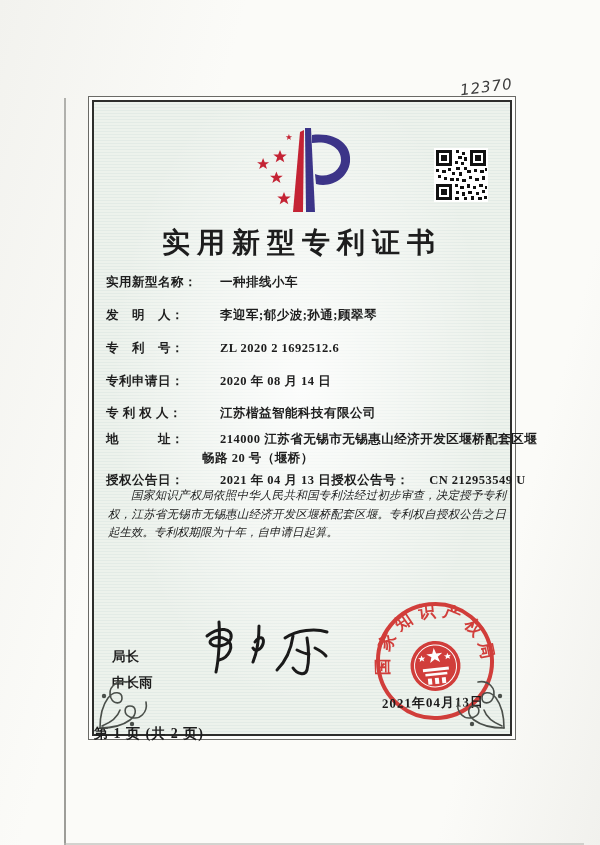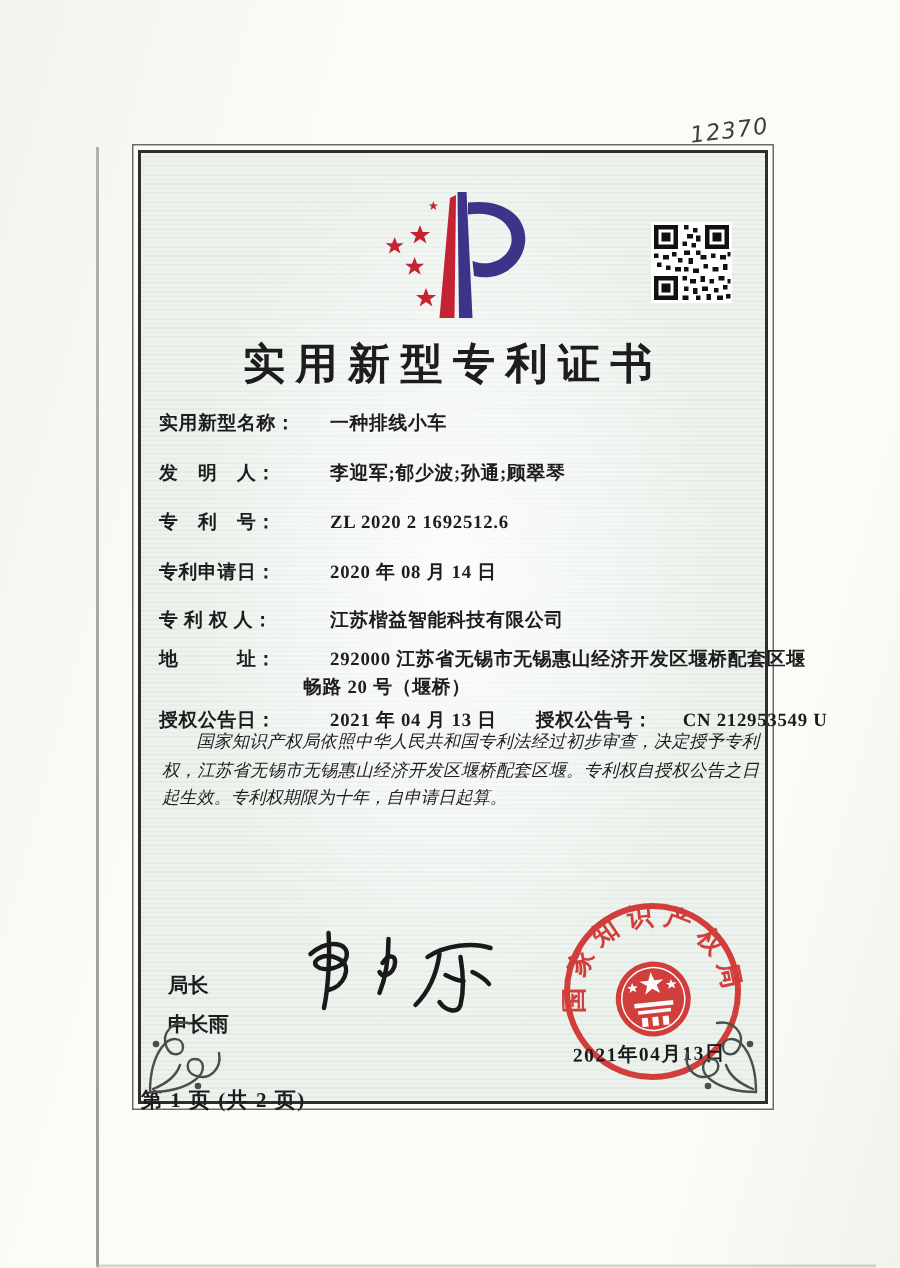--- a/index.html
+++ b/index.html
@@ -19,21 +19,21 @@
   .logo{position:absolute;left:50%;top:20px;transform:translateX(-50%);width:112px;height:96px;}
   
   .qr{position:absolute;right:22px;top:46px;width:54px;height:54px;background:#fff;}
   .title{position:absolute;left:0;top:122px;width:100%;text-align:center;font-size:28px;font-weight:bold;letter-spacing:7px;}
   
   .fields{position:absolute;left:12px;top:172px;width:400px;font-size:12.5px;font-weight:600;}
   .frow{position:absolute;left:0;white-space:nowrap;}
   .flabel{display:inline-block;width:94px;letter-spacing:.5px;}
   .fvalue{letter-spacing:.5px;margin-left:20px;}
   .addr2{position:absolute;left:96px;white-space:nowrap;letter-spacing:.5px;text-align:right;}
-  .flabel2{margin-left:26px;letter-spacing:.5px;}
+  .flabel2{letter-spacing:.5px;}
   
   .paras{position:absolute;left:14px;top:384px;width:398px;font-size:11.5px;line-height:1.62;font-style:italic;font-weight:500;text-align:justify;}
   .paras p{margin:0;text-indent:2em;}
   
   .signer{position:absolute;left:18px;top:542px;font-size:13.5px;font-weight:600;line-height:26px;}
   .signature{position:absolute;left:95px;top:512px;width:150px;height:75px;}
   
   .seal{position:absolute;left:280px;top:498px;width:122px;height:122px;opacity:.9;transform:rotate(-6deg);}
   .seal-date{position:absolute;left:288px;top:592px;font-size:13px;font-weight:700;letter-spacing:1px;color:#1b1b1b;transform:rotate(-1deg);}
   .page-footer{position:absolute;left:0;top:623px;width:100%;text-align:left;font-size:14px;font-weight:700;letter-spacing:1px;}
@@ -143,21 +143,21 @@
         <div class="frow" style="top:66px;">
           <span class="flabel">专　利　号：</span><span class="fvalue">ZL 2020 2 1692512.6</span>
         </div>
         <div class="frow" style="top:99px;">
           <span class="flabel">专利申请日：</span><span class="fvalue">2020 年 08 月 14 日</span>
         </div>
         <div class="frow" style="top:131px;">
           <span class="flabel">专 利 权 人：</span><span class="fvalue">江苏楷益智能科技有限公司</span>
         </div>
         <div class="frow" style="top:157px;">
-          <span class="flabel">地　　　址：</span><span class="fvalue">292000 江苏省无锡市无锡惠山经济开发区堰桥配套区堰</span>
+          <span class="flabel">地　　　址：</span><span class="fvalue">214000 江苏省无锡市无锡惠山经济开发区堰桥配套区堰</span>
         </div>
         <div class="addr2" style="top:176px;">畅路 20 号（堰桥）</div>
         <div class="frow" style="top:198px;">
           <span class="flabel">授权公告日：</span><span class="fvalue">2021 年 04 月 13 日</span><span class="flabel2">授权公告号：</span><span class="fvalue">CN 212953549 U</span>
         </div>
       </div>
 
       <div class="paras">
         <p>国家知识产权局依照中华人民共和国专利法经过初步审查，决定授予专利权，江苏省无锡市无锡惠山经济开发区堰桥配套区堰。专利权自授权公告之日起生效。专利权期限为十年，自申请日起算。</p>
       </div>

